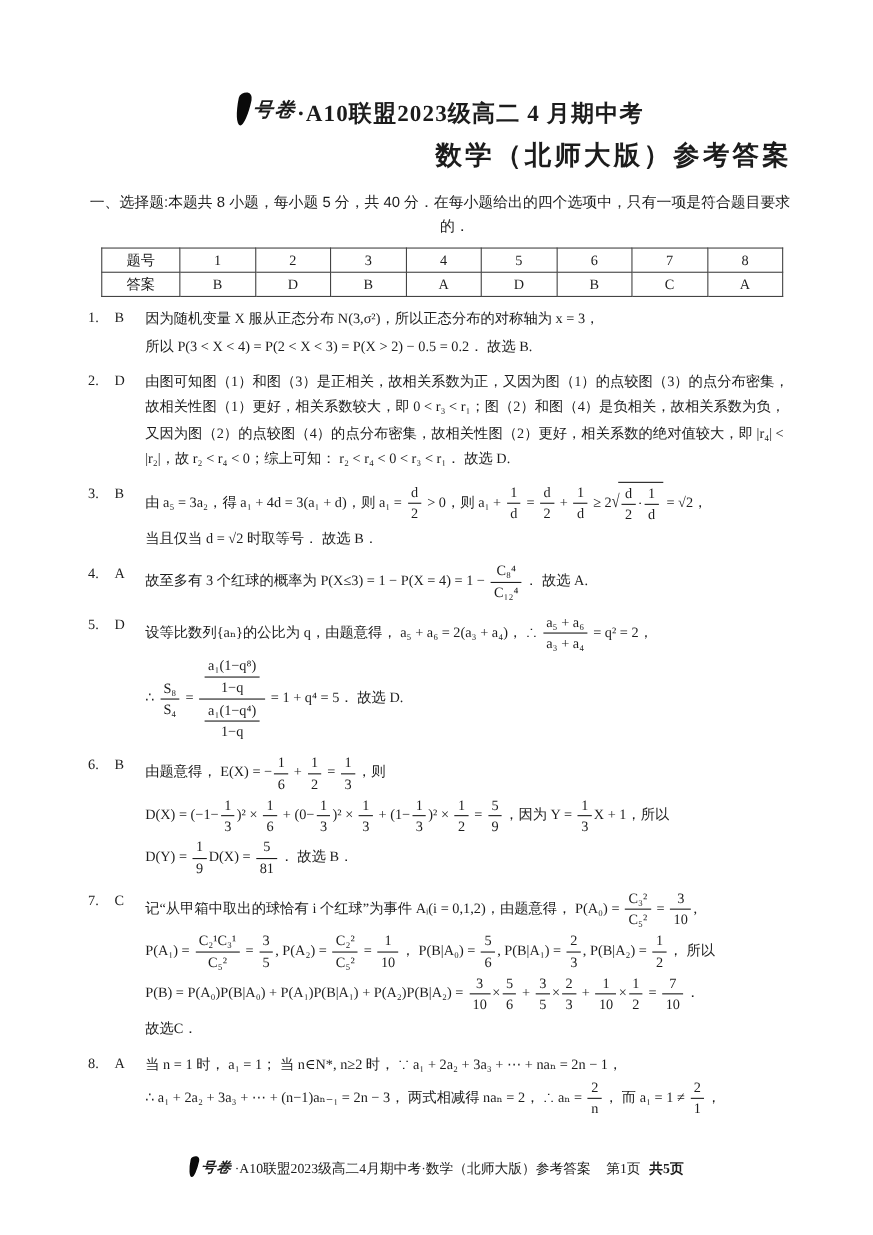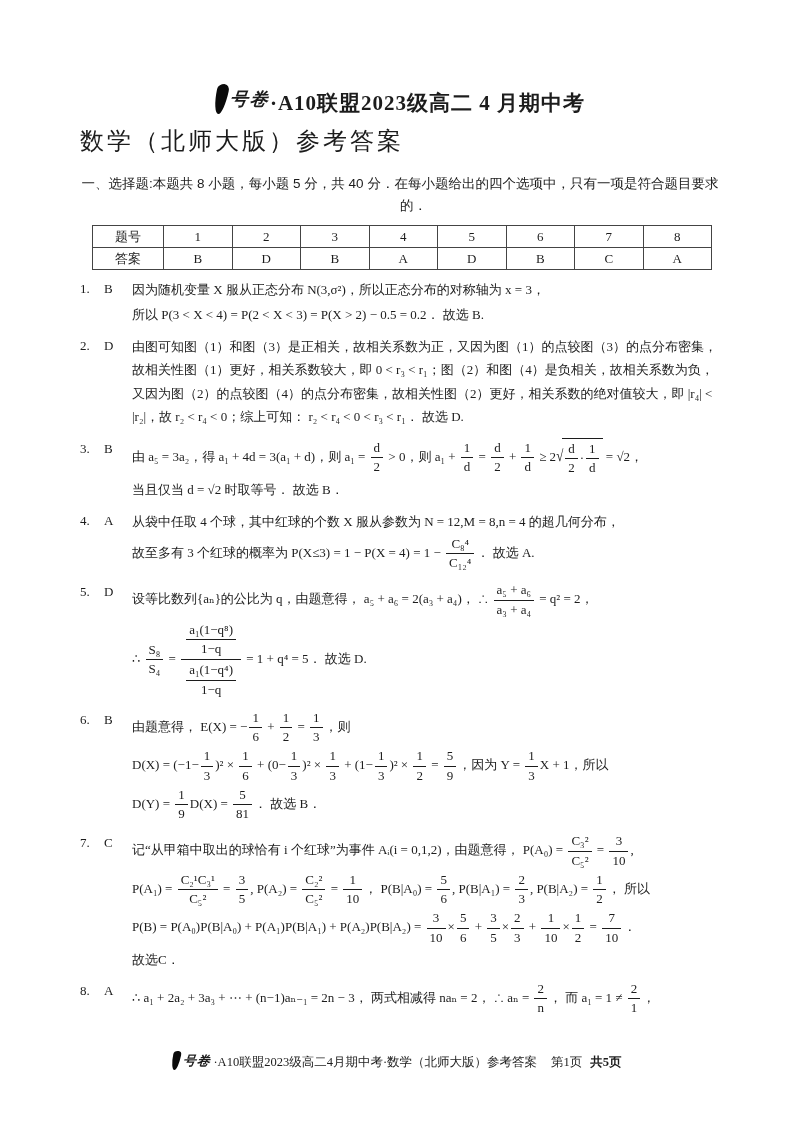--- a/index.html
+++ b/index.html
@@ -18,21 +18,21 @@
   
   .title1{text-align:center;font-weight:700;font-size:21px;letter-spacing:1px;white-space:nowrap;}
   .brand{display:inline-flex;align-items:center;vertical-align:-4px;}
   .stroke{
     display:inline-block;width:12px;height:30px;background:#0a0a0a;
     transform:skewX(-7deg) rotate(5deg);
     border-radius:58% 42% 46% 54% / 18% 22% 78% 82%;
     margin-right:3px;
   }
   .brand-name{font-style:italic;font-weight:700;font-size:18px;letter-spacing:2px;transform:skewX(-6deg);display:inline-block;}
-  .title2{text-align:left;font-weight:400;font-size:24px;letter-spacing:3px;margin-top:8px;}
+  .title2{text-align:right;font-weight:700;font-size:24px;letter-spacing:3px;margin-top:8px;}
   
   .heading{
     margin-top:16px;
     font-family:"Liberation Sans","DejaVu Sans",sans-serif;
     font-size:13.5px;line-height:1.6;
     padding-left:2em;text-indent:-2em;text-align:center;
   }
   
   table.answers{border-collapse:collapse;margin:9px 0 4px 12px;width:620px;table-layout:fixed;}
   table.answers td{
@@ -147,21 +147,20 @@
               <span class="fd">d</span>
             </span></span> = √2，</div>
       <div class="sol-line">当且仅当 d = √2 时取等号． 故选 B．</div>
     </div>
   </div>
 
   <div class="sol">
     <span class="sol-num">4.</span>
     <span class="sol-ans">A</span>
     <div class="sol-body">
-      <div class="sol-line">从袋中任取 4 个球，其中红球的个数 X 服从参数为 N = 12,M = 8,n = 4 的超几何分布，</div>
       <div class="sol-line">故至多有 3 个红球的概率为 P(X≤3) = 1 − P(X = 4) = 1 − <span class="frac">
             <span class="fn">C₈⁴</span>
             <span class="fd">C₁₂⁴</span>
           </span>． 故选 A.</div>
     </div>
   </div>
 
   <div class="sol">
     <span class="sol-num">5.</span>
     <span class="sol-ans">D</span>
@@ -291,20 +290,21 @@
             <span class="fd">10</span>
           </span>．</div>
       <div class="sol-line">故选C．</div>
     </div>
   </div>
 
   <div class="sol">
     <span class="sol-num">8.</span>
     <span class="sol-ans">A</span>
     <div class="sol-body">
+      <div class="sol-line">当 n = 1 时， a₁ = 1； 当 n∈N*, n≥2 时， ∵ a₁ + 2a₂ + 3a₃ + ⋯ + naₙ = 2n − 1，</div>
       <div class="sol-line">∴ a₁ + 2a₂ + 3a₃ + ⋯ + (n−1)aₙ₋₁ = 2n − 3， 两式相减得 naₙ = 2， ∴ aₙ = <span class="frac">
             <span class="fn">2</span>
             <span class="fd">n</span>
           </span>， 而 a₁ = 1 ≠ <span class="frac">
             <span class="fn">2</span>
             <span class="fd">1</span>
           </span>，</div>
     </div>
   </div>
 

